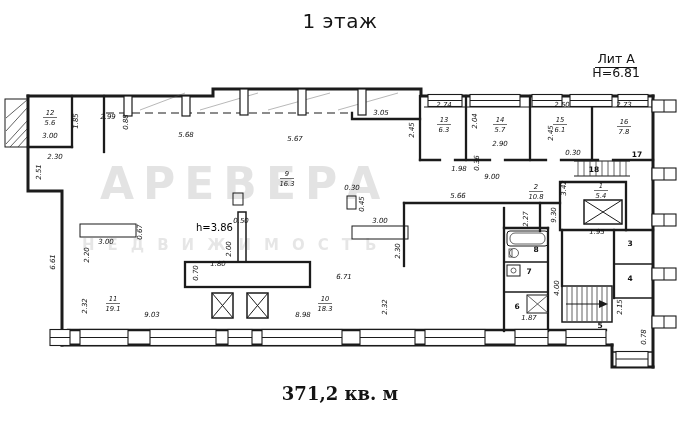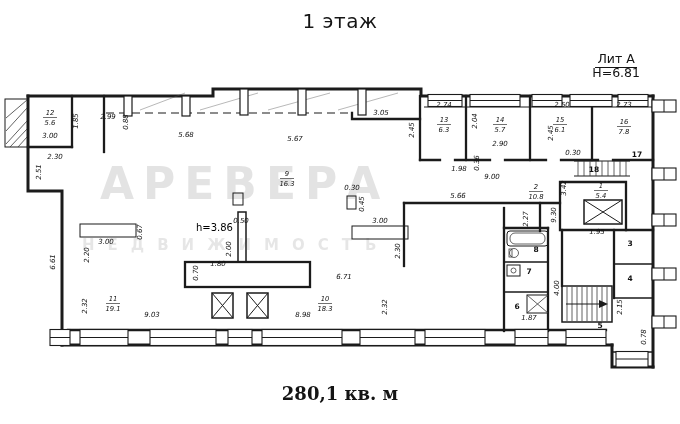--- a/index.html
+++ b/index.html
@@ -282,14 +282,14 @@
         <line x1="529" x2="543" y1="191.5" y2="191.5" class="frac-bar"></line>
         <text x="536" y="199" class="frac-area">10.8</text>
         <text x="601" y="188" class="frac-num">1</text>
         <line x1="594" x2="608" y1="190.5" y2="190.5" class="frac-bar"></line>
         <text x="601" y="198" class="frac-area">5.4</text>
       </g>
   </svg>
 
   <div class="hnote">h=3.86</div>
 
-  <div class="footer">280,1 кв. м</div>
+  <div class="footer">371,2 кв. м</div>
 </div>
 
 </body></html>

